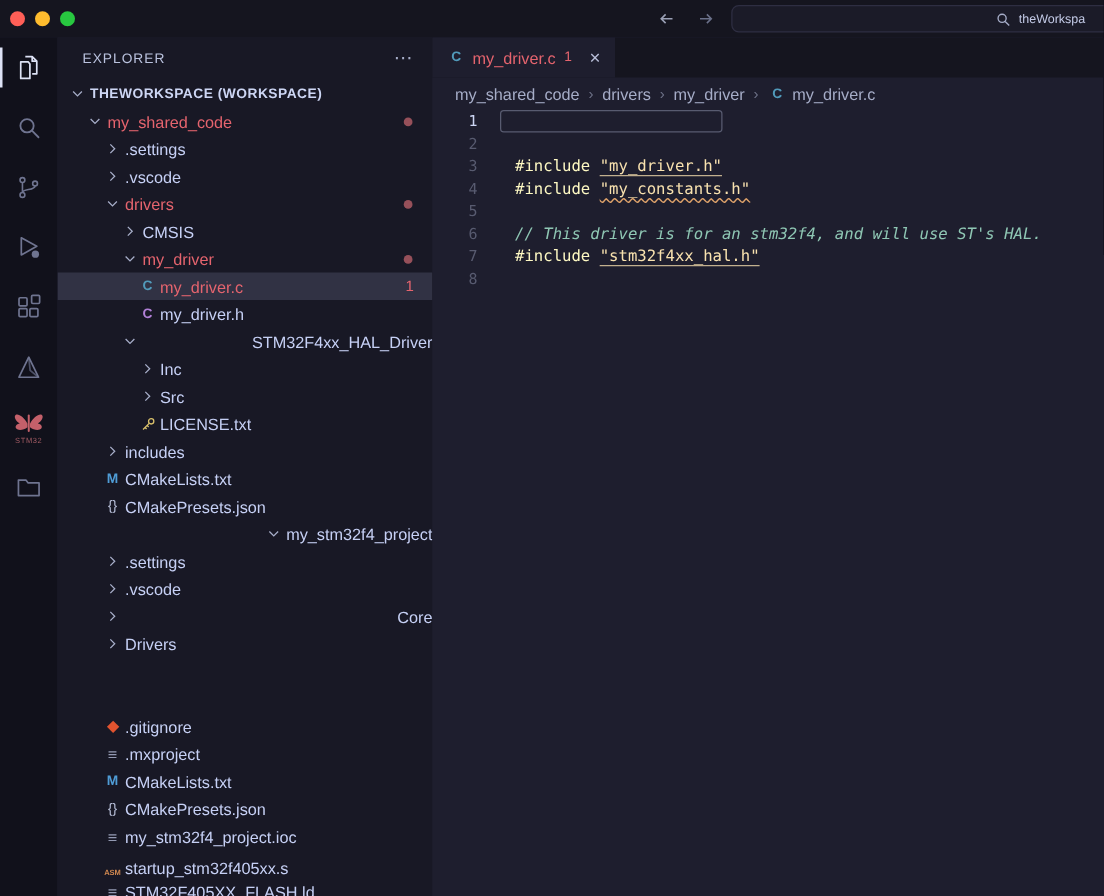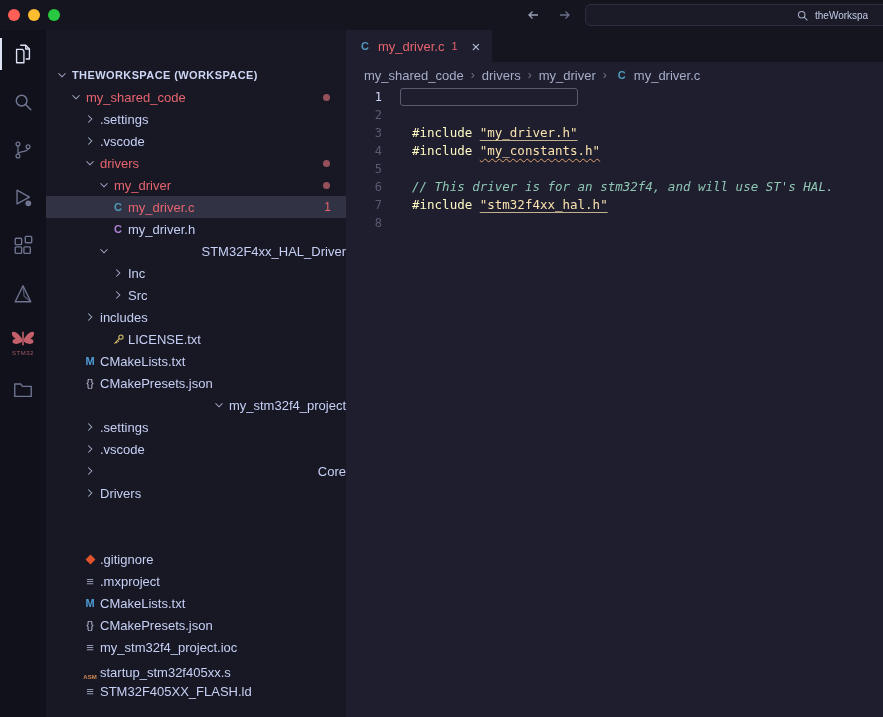--- a/index.html
+++ b/index.html
@@ -176,20 +176,24 @@
       <div class="ab-item">
         <span style="display:flex">
           <svg width="22" height="22" viewBox="0 0 24 24" fill="none" stroke="currentColor" stroke-width="1.5" stroke-linejoin="round">
             <path d="M3 5.5h6.5L11.5 8H21v11H3z"></path>
           </svg>
         </span>
       </div>
     </div>
 
   <div class="sidebar">
+    <div class="sidebar-header">
+      <span class="sidebar-title">EXPLORER</span>
+      <span class="more">⋯</span>
+    </div>
     <div class="tree" id="tree">
         <div class="row root" style="padding-left: 8px;">
           <span class="chev">
             <svg width="14" height="14" viewBox="0 0 16 16" fill="none" stroke="currentColor" stroke-width="1.2">
               <path d="M4 6l4 4 4-4"></path>
             </svg>
           </span>
           <span class="lbl">THEWORKSPACE (WORKSPACE)</span>
         </div>
         <div class="row modified" style="padding-left: 22px;">
@@ -218,20 +222,28 @@
           <span class="lbl">.vscode</span>
         </div>
         <div class="row modified" style="padding-left: 36px;">
           <span class="chev">
             <svg width="14" height="14" viewBox="0 0 16 16" fill="none" stroke="currentColor" stroke-width="1.2">
               <path d="M4 6l4 4 4-4"></path>
             </svg>
           </span>
           <span class="lbl">drivers</span>
           <span class="dot"></span>
+        </div>
+        <div class="row" style="padding-left: 50px;">
+          <span class="chev">
+            <svg width="14" height="14" viewBox="0 0 16 16" fill="none" stroke="currentColor" stroke-width="1.2">
+              <path d="M6 4l4 4-4 4"></path>
+            </svg>
+          </span>
+          <span class="lbl">CMSIS</span>
         </div>
         <div class="row modified" style="padding-left: 50px;">
           <span class="chev">
             <svg width="14" height="14" viewBox="0 0 16 16" fill="none" stroke="currentColor" stroke-width="1.2">
               <path d="M4 6l4 4 4-4"></path>
             </svg>
           </span>
           <span class="lbl">my_driver</span>
           <span class="dot"></span>
         </div>
@@ -260,37 +272,37 @@
           </span>
           <span class="lbl">Inc</span>
         </div>
         <div class="row" style="padding-left: 64px;">
           <span class="chev">
             <svg width="14" height="14" viewBox="0 0 16 16" fill="none" stroke="currentColor" stroke-width="1.2">
               <path d="M6 4l4 4-4 4"></path>
             </svg>
           </span>
           <span class="lbl">Src</span>
-        </div>
-        <div class="row" style="padding-left: 36px;">
-          <span class="chev">
-            <svg width="14" height="14" viewBox="0 0 16 16" fill="none" stroke="currentColor" stroke-width="1.2">
-              <path d="M6 4l4 4-4 4"></path>
-            </svg>
-          </span>
-          <span class="lbl">includes</span>
         </div>
         <div class="row" style="padding-left: 64px;">
           <span class="fic">
             <svg width="13" height="13" viewBox="0 0 16 16" fill="none" stroke="#d9c06b" stroke-width="1.3">
               <circle cx="11" cy="5" r="2.6"></circle>
               <path d="M9 7L3 13M5 11l1.5 1.5M7 9l1.5 1.5"></path>
             </svg>
           </span>
           <span class="lbl">LICENSE.txt</span>
+        </div>
+        <div class="row" style="padding-left: 36px;">
+          <span class="chev">
+            <svg width="14" height="14" viewBox="0 0 16 16" fill="none" stroke="currentColor" stroke-width="1.2">
+              <path d="M6 4l4 4-4 4"></path>
+            </svg>
+          </span>
+          <span class="lbl">includes</span>
         </div>
         <div class="row" style="padding-left: 36px;">
           <span class="fic" style="color:#4f9cd6">M</span>
           <span class="lbl">CMakeLists.txt</span>
         </div>
         <div class="row" style="padding-left: 36px;">
           <span class="fic" style="color:#b9c0da;font-weight:normal">{}</span>
           <span class="lbl">CMakePresets.json</span>
         </div>
         <div class="row" style="padding-left: 22px; justify-content: flex-end;">

